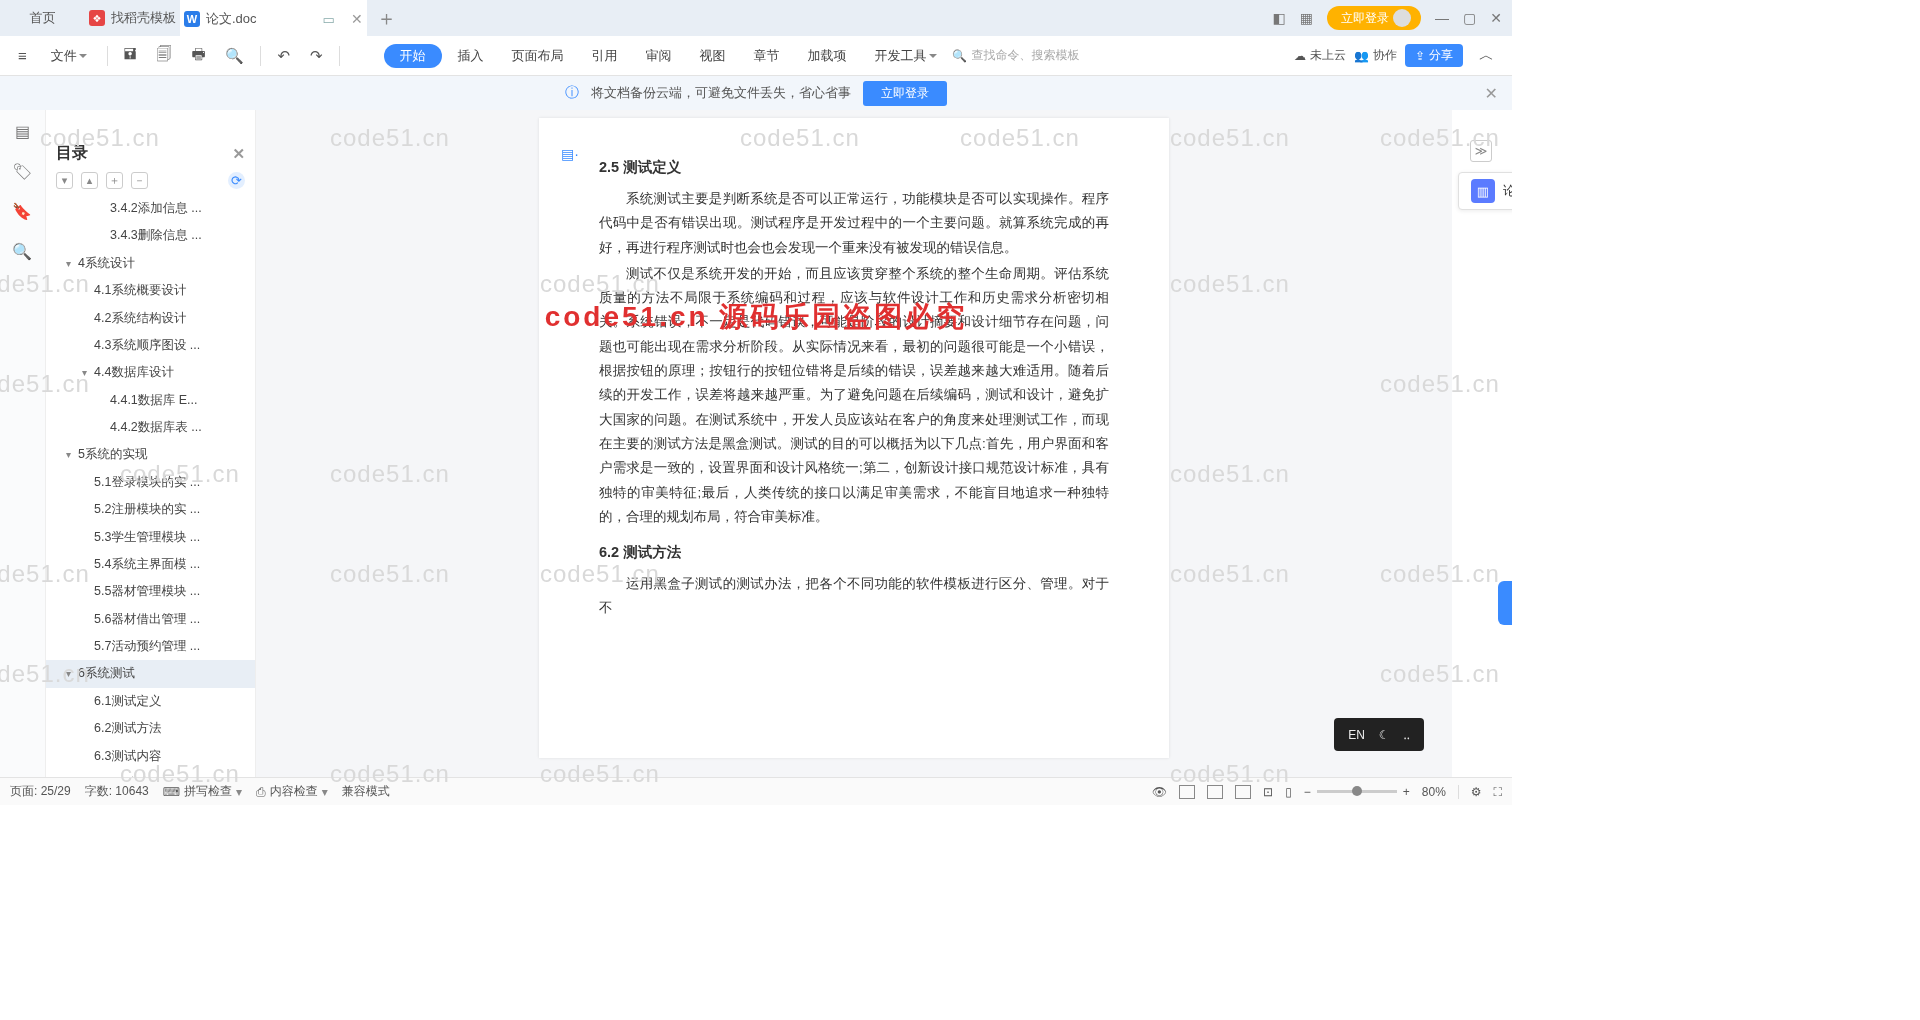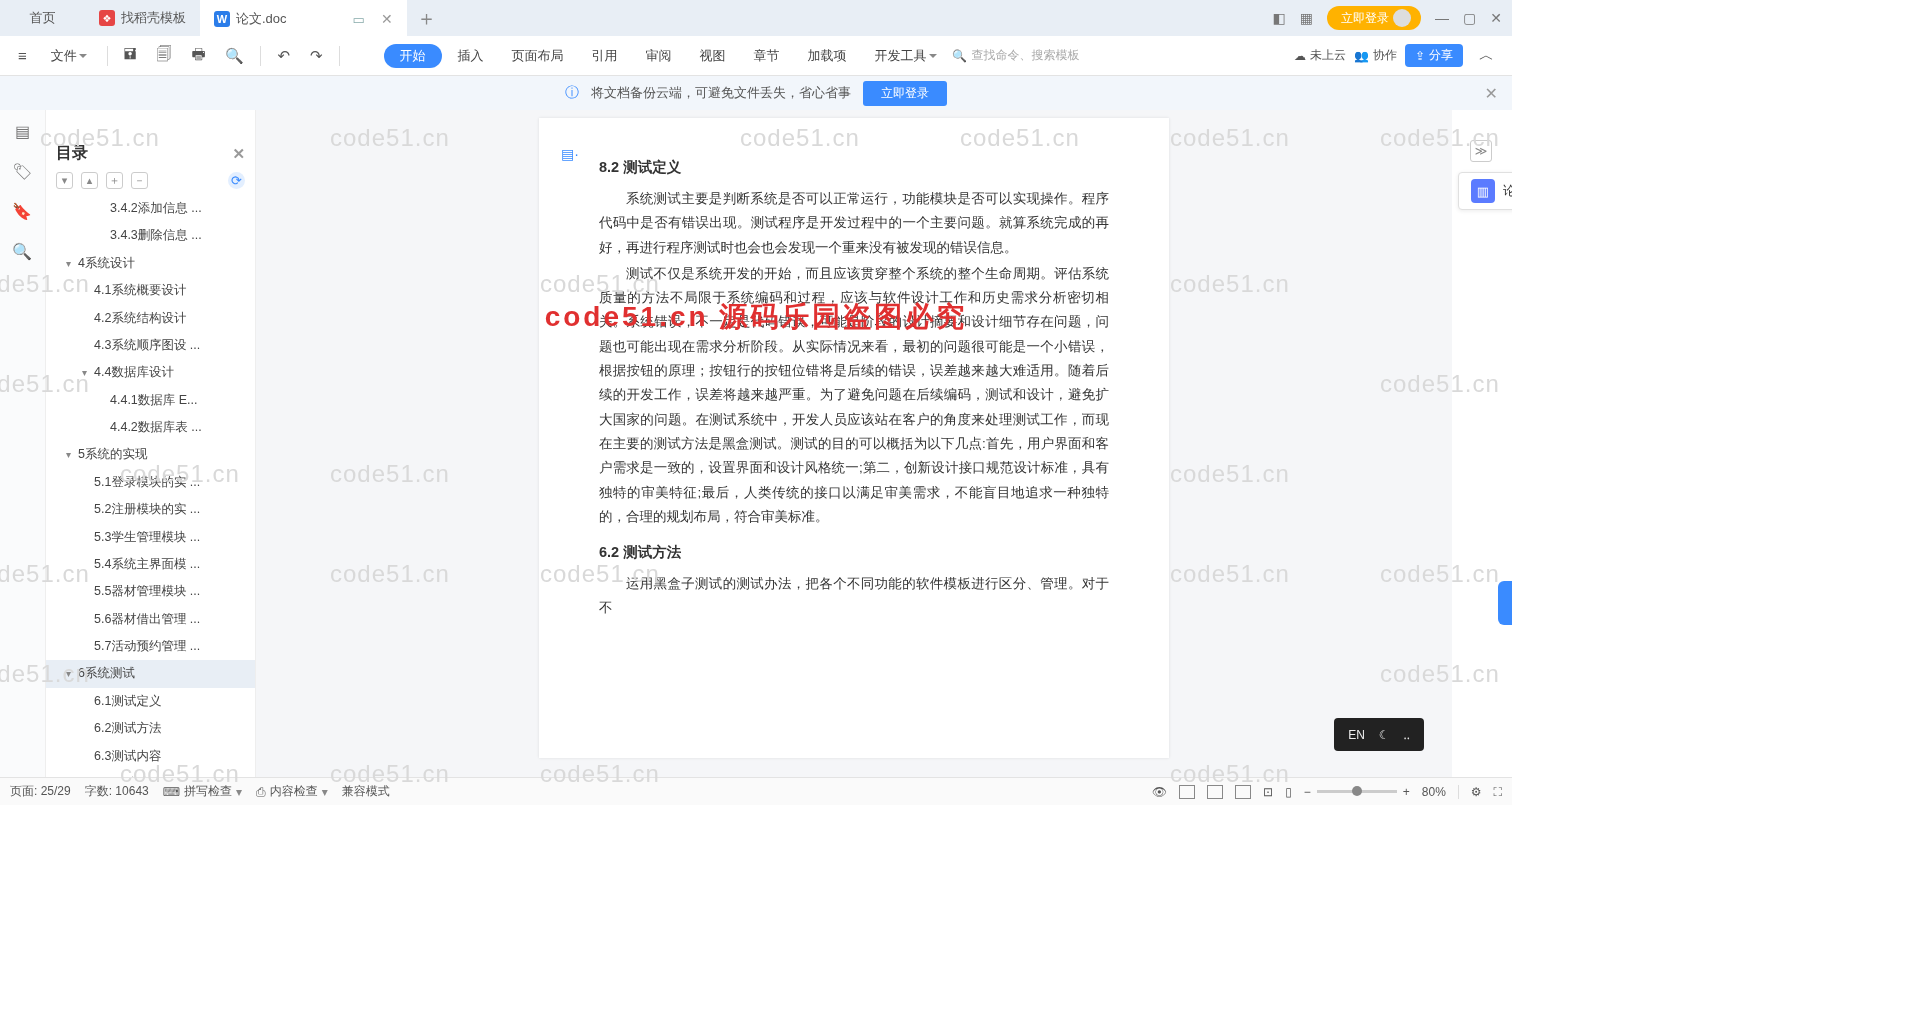--- a/index.html
+++ b/index.html
@@ -1,20 +1,20 @@
 <!DOCTYPE html>
 <html><head>
 <meta charset="utf-8">
 <style>
 * { margin: 0; padding: 0; box-sizing: border-box; font-family: "Microsoft YaHei", "PingFang SC", sans-serif; }
 body { width: 1512px; height: 805px; overflow: hidden; background: #fff; font-size: 13px; color: #333; position: relative; }
 
 
 .tab-bar { height: 36px; background: #e8eef5; display: flex; align-items: center; }
-.tab { height: 36px; display: flex; align-items: center; padding: 0 14px; gap: 6px; font-size: 13px; color: #555; position: relative; }
+.tab { height: 36px; display: flex; align-items: center; padding: 0 4px; gap: 6px; font-size: 13px; color: #555; position: relative; }
 .tab.t-home { background: transparent; width: 85px; justify-content: center; }
 .tab.t-inactive { background: transparent; }
 .tab.t-active { background: #fff; border-top: 2px solid transparent; }
 .tab .close-x { color: #999; margin-left: 10px; font-size: 14px; }
 .tab-icon { width: 16px; height: 16px; display:inline-flex; align-items:center; justify-content:center; border-radius:3px; }
 .tab-icon.red { background:#e64545; color:#fff; font-size:10px; }
 .tab-icon.blue { background:#2b7de9; color:#fff; font-size:11px; font-weight:bold; }
 .tab .mini-icons { margin-left: 60px; color:#8aa; display:flex; gap:10px; }
 .tab-add { padding: 0 10px; font-size: 20px; color: #888; }
 .tab-rhs { margin-left:auto; display:flex; align-items:center; gap:14px; padding-right:10px; }
@@ -220,21 +220,21 @@
         <div class="ol-item ol-lvl2"><span class="ol-caret"></span>6.2测试方法</div>
         <div class="ol-item ol-lvl2"><span class="ol-caret"></span>6.3测试内容</div>
         <div class="ol-item ol-lvl2"><span class="ol-caret"></span>6.4测试结论</div>
       </div>
   </div>
 
   <div class="canvas">
     <div class="page">
       <span class="handle">▤·</span>
       <div class="doc">
-        <h2>8.2  测试定义</h2>
+        <h2>2.5  测试定义</h2>
         <p>系统测试主要是判断系统是否可以正常运行，功能模块是否可以实现操作。程序代码中是否有错误出现。测试程序是开发过程中的一个主要问题。就算系统完成的再好，再进行程序测试时也会也会发现一个重来没有被发现的错误信息。</p>
         <p>测试不仅是系统开发的开始，而且应该贯穿整个系统的整个生命周期。评估系统质量的方法不局限于系统编码和过程，应该与软件设计工作和历史需求分析密切相关。系统错误，不一定是代码错误，可能是阶段的设计摘要和设计细节存在问题，问题也可能出现在需求分析阶段。从实际情况来看，最初的问题很可能是一个小错误，根据按钮的原理；按钮行的按钮位错将是后续的错误，误差越来越大难适用。随着后续的开发工作，误差将越来越严重。为了避免问题在后续编码，测试和设计，避免扩大国家的问题。在测试系统中，开发人员应该站在客户的角度来处理测试工作，而现在主要的测试方法是黑盒测试。测试的目的可以概括为以下几点:首先，用户界面和客户需求是一致的，设置界面和设计风格统一;第二，创新设计接口规范设计标准，具有独特的审美特征;最后，人类传统的接口以满足审美需求，不能盲目地追求一种独特的，合理的规划布局，符合审美标准。</p>
         <h2>6.2  测试方法</h2>
         <p>运用黑盒子测试的测试办法，把各个不同功能的软件模板进行区分、管理。对于不</p>
       </div>
     </div>
   </div>
 
   <div class="right-strip">
     <div class="chevron-btn">≫</div>

